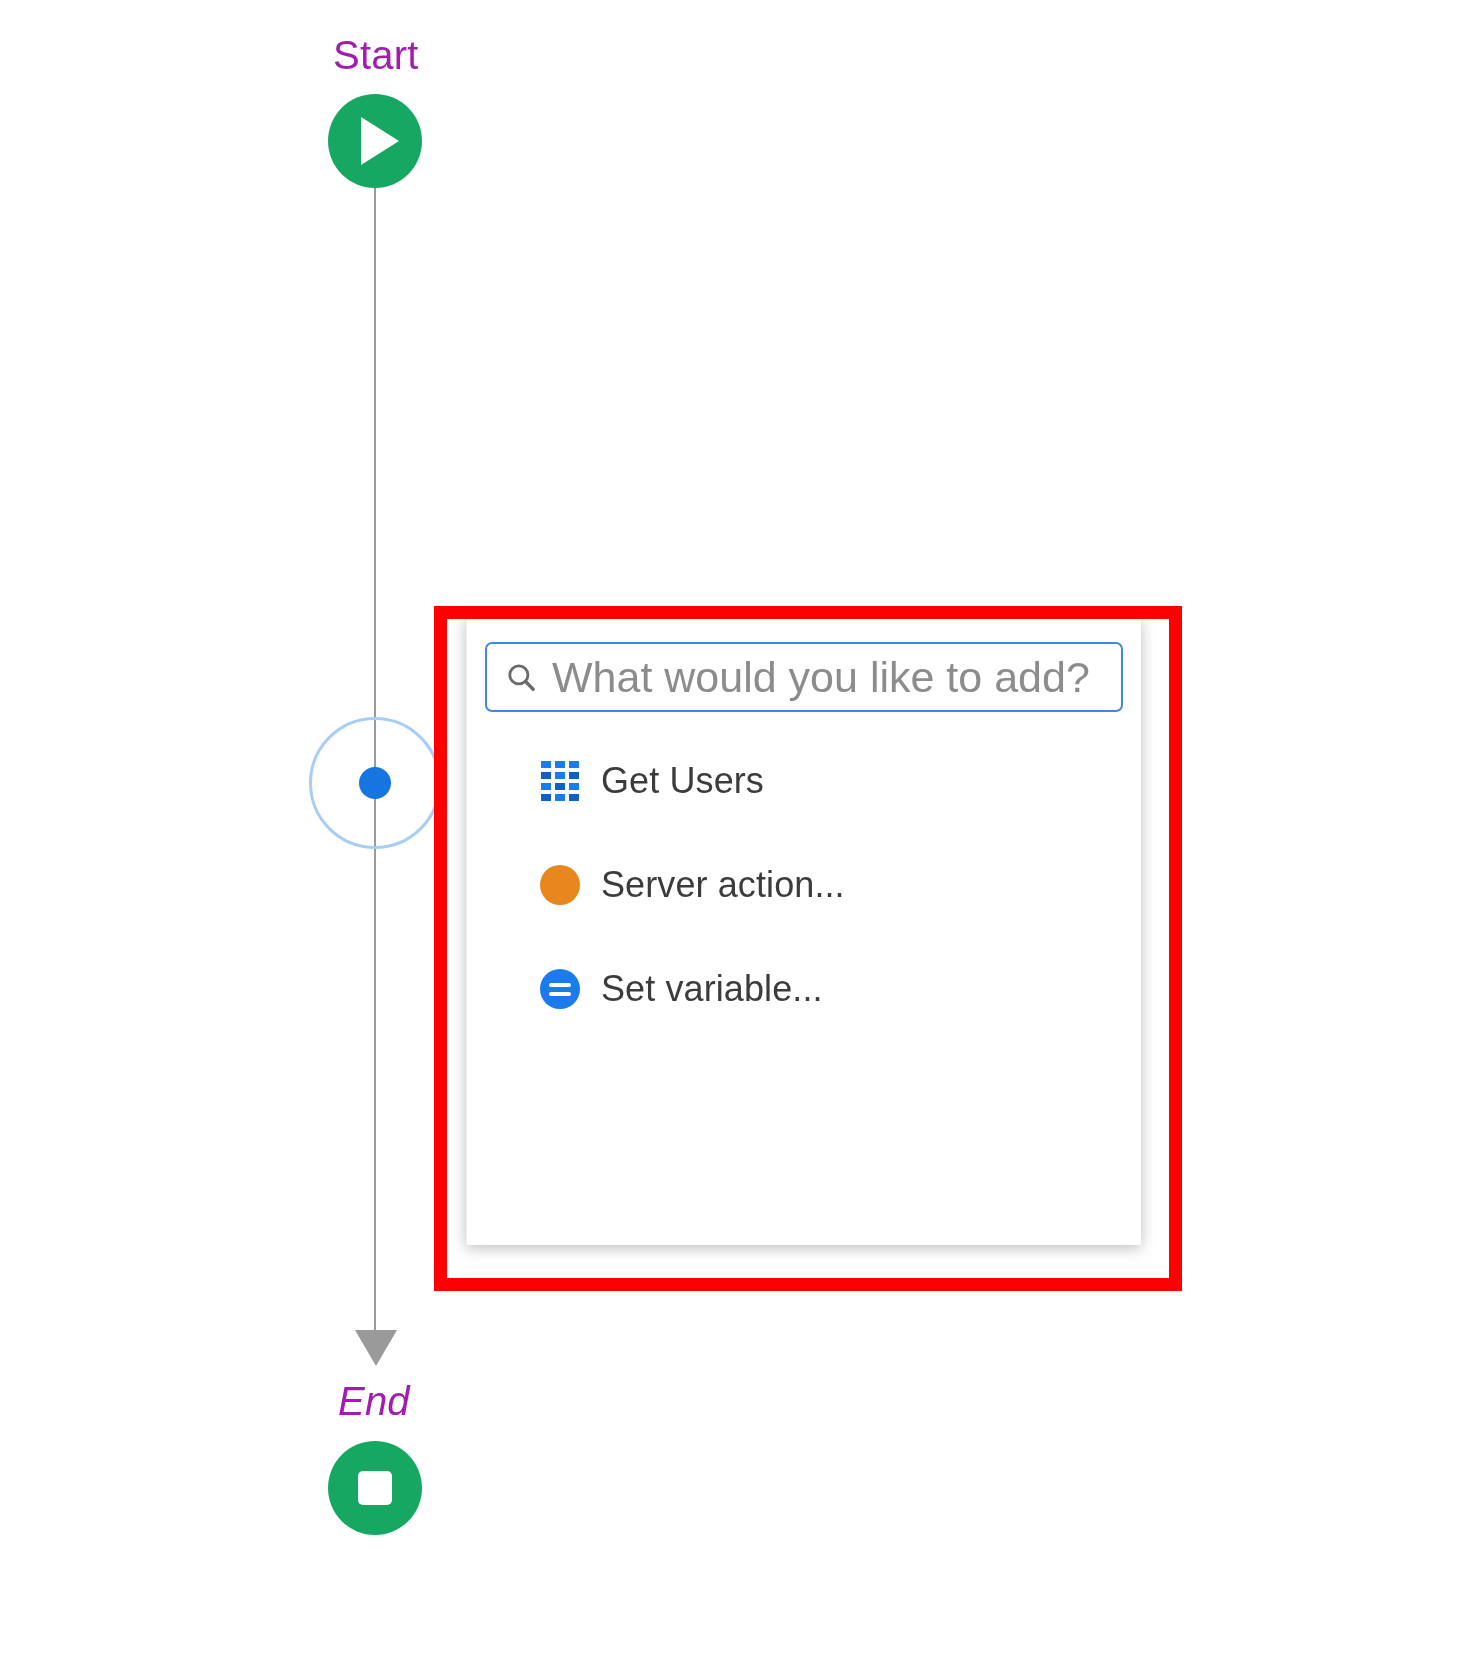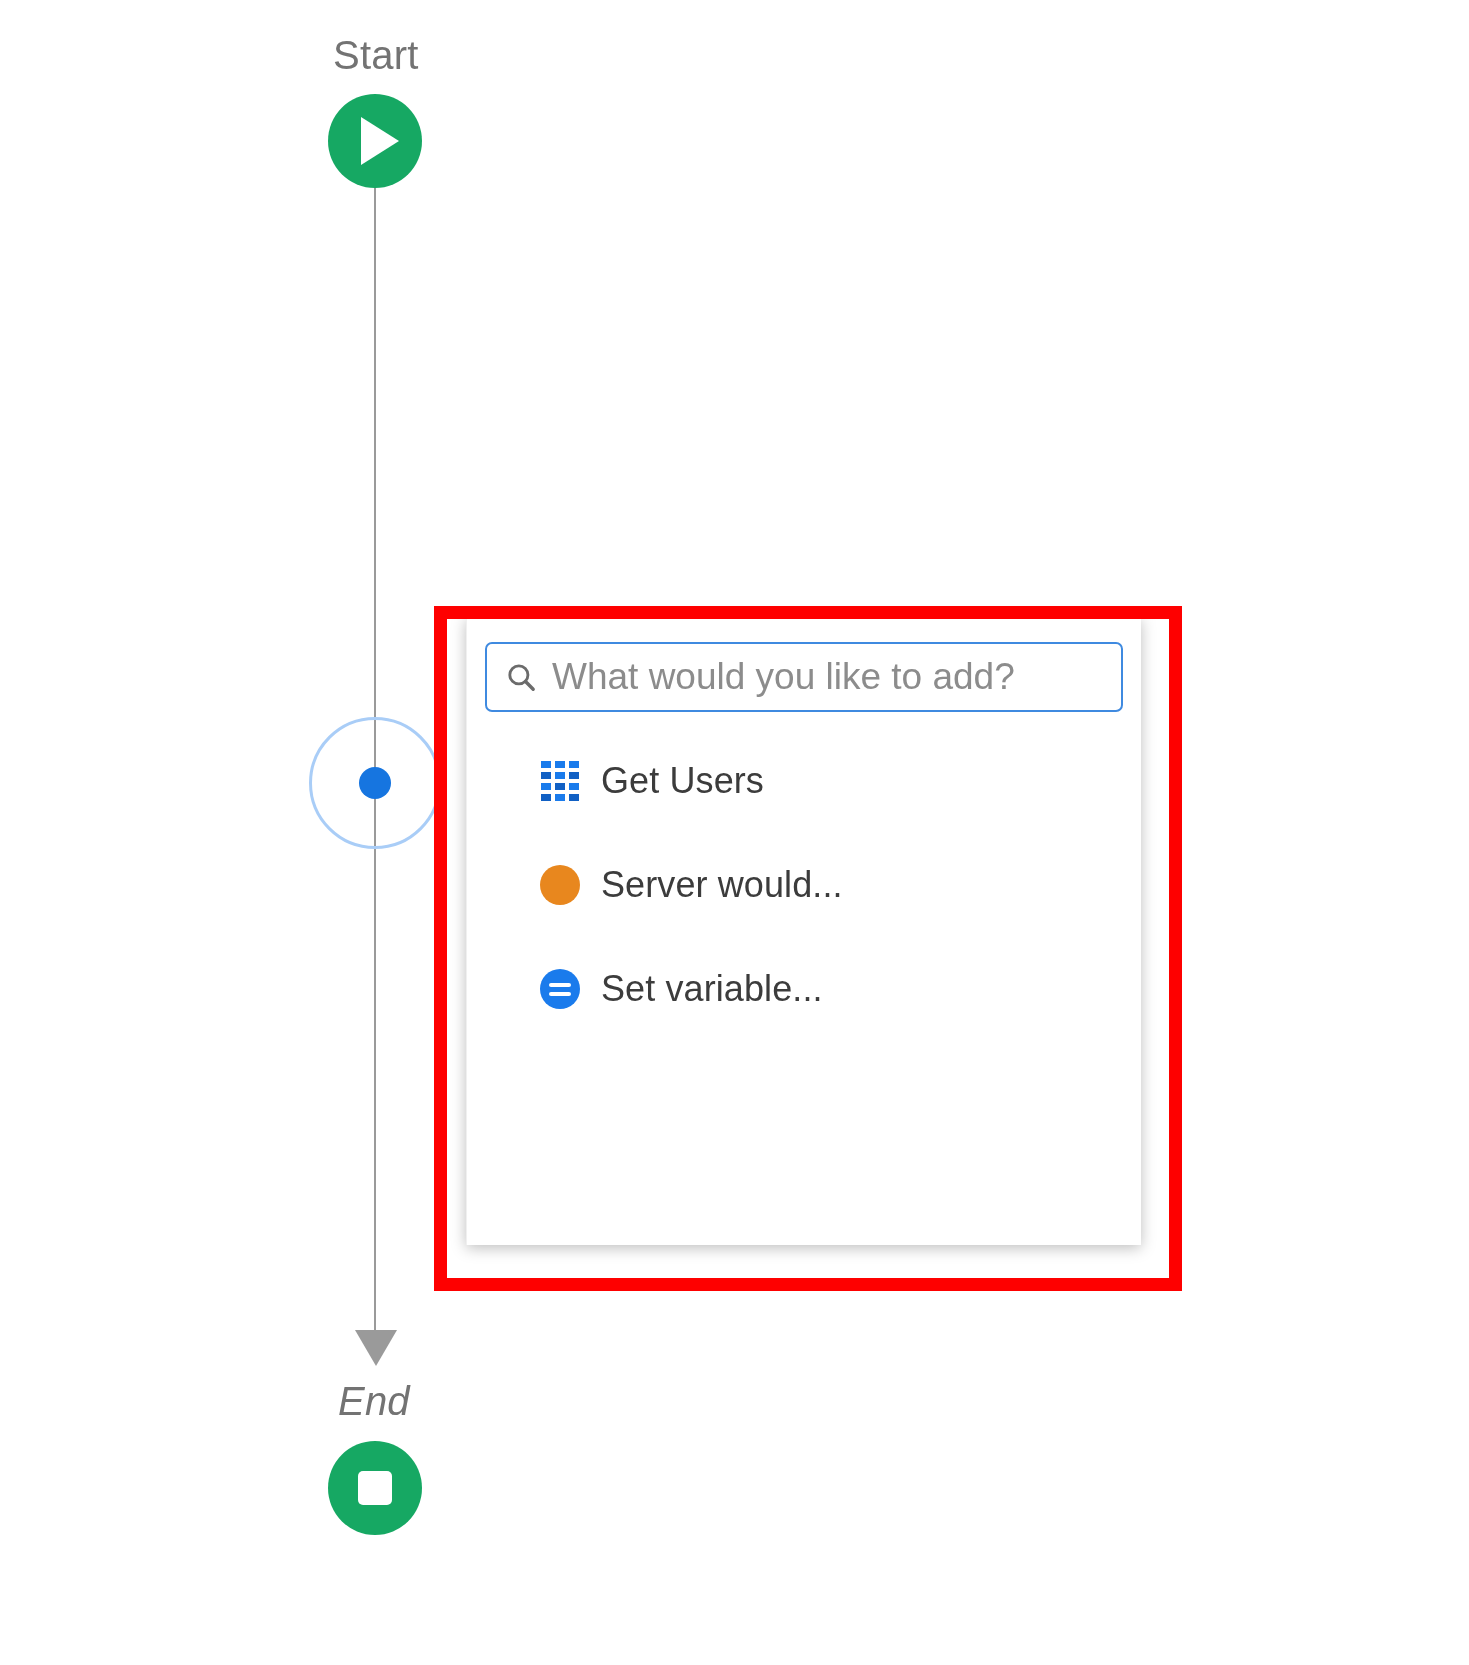--- a/index.html
+++ b/index.html
@@ -13,21 +13,21 @@
     width: 1469px;
     height: 1665px;
     background: #ffffff;
     overflow: hidden;
   }
 
   
   .flow-label {
     position: absolute;
     font-size: 40px;
-    color: #737373;
+    color: #a21caf;
     font-family: "Liberation Sans", sans-serif;
     white-space: nowrap;
     letter-spacing: 0.2px;
     text-align: center;
   }
   #start-label { left: 333px; top: 33px; }
   #end-label   { left: 338px; top: 1379px; font-style: italic; }
 
   .node-circle {
     position: absolute;
@@ -132,21 +132,21 @@
     background: #ffffff;
     display: flex;
     align-items: center;
     padding-left: 17px;
   }
   #search-icon { flex: 0 0 auto; margin-right: 14px; display:block; }
   #search-input {
     border: none;
     outline: none;
     background: transparent;
-    font-size: 37px;
+    font-size: 43px;
     font-family: "Liberation Sans", sans-serif;
     color: #2b2b2b;
     width: 545px;
     padding: 0;
   }
   #search-input::placeholder { color: #8c8c8c; opacity: 1; }
 
   #menu-list {
     position: absolute;
     left: 0; top: 112px;
@@ -263,21 +263,21 @@
         </span>
         <span class="menu-label">Get Users</span>
       </div>
 
 
 
       <div class="menu-item">
         <span class="menu-icon">
           <span class="dot-icon orange"></span>
         </span>
-        <span class="menu-label">Server would...</span>
+        <span class="menu-label">Server action...</span>
       </div>
 
       <div class="menu-item">
         <span class="menu-icon">
           <span class="dot-icon blue"></span>
         </span>
         <span class="menu-label">Set variable...</span>
       </div>
 
     </div>

